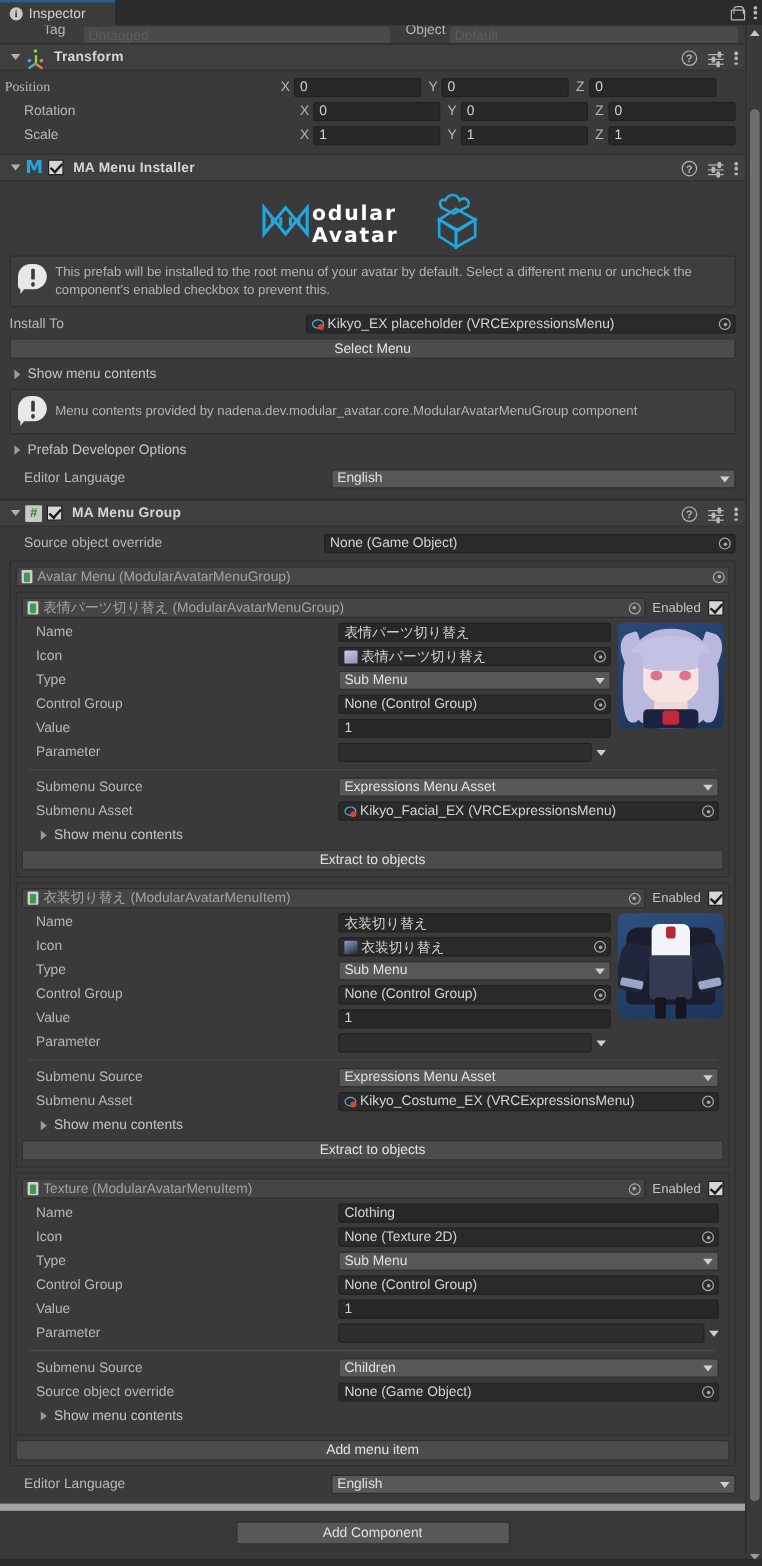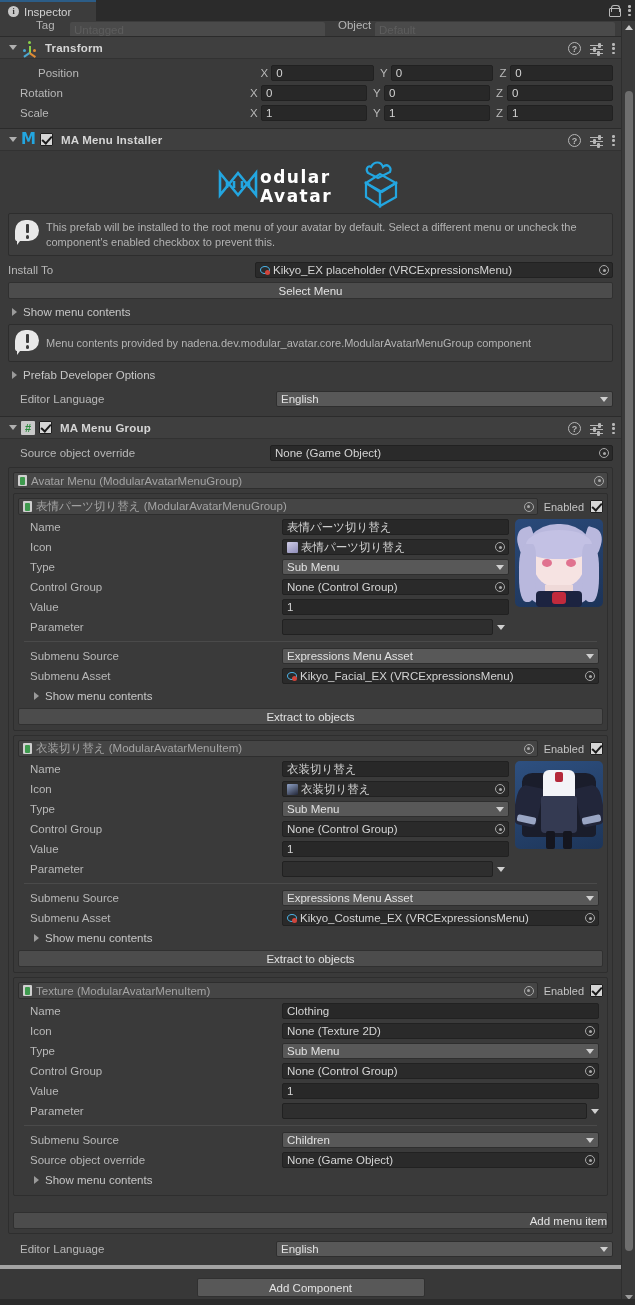--- a/index.html
+++ b/index.html
@@ -231,21 +231,21 @@
           <span class="kebab">
               <i></i>
               <i></i>
               <i></i>
             </span>
         </span>
       </div>
 
       <div class="sect" style="padding:4px 8px 5px 0;">
         <div class="row">
-          <span class="lbl" style="margin-left:38px;width:230px;">Position</span>
+          <span class="lbl" style="margin-left:4px;width:230px;font-family:Liberation Serif, serif;">Position</span>
           <span class="vec-lbl">X</span>
           <div class="fld" style="width:106px;">
               <span>0</span>
             </div>
           <span class="vec-lbl" style="margin-left:6px;">Y</span>
           <div class="fld" style="width:106px;">
               <span>0</span>
             </div>
           <span class="vec-lbl" style="margin-left:6px;">Z</span>
           <div class="fld" style="width:106px;">
@@ -704,35 +704,35 @@
               </div>
             </div>
             <div class="row">
               <span class="foldout collapsed" style="margin-left:12px;">
                   <span class="arr"></span>
                 </span>
               <span class="lbl" style="margin-left:2px;color:#c6c6c6;">Show menu contents</span>
             </div>
           </div>
 
-          <div class="btn dark" style="margin-top:16px;justify-content:flex-end;">
+          <div class="btn dark" style="margin-top:4px;">
             <span>Add menu item</span>
           </div>
         </div>
 
         <div class="row" style="margin-top:5px;">
           <span class="lbl" style="width:256px;margin-left:12px;">Editor Language</span>
           <div class="pop" style="flex:1;">
             <span>English</span>
             <span class="dn"></span>
           </div>
         </div>
       </div>
 
-      <div style="border-top:4px solid #a3a3a3;padding:9px 0 10px 0;display:flex;justify-content:center;">
+      <div style="border-top:6px solid #a3a3a3;padding:9px 0 10px 0;display:flex;justify-content:center;">
         <div class="btn" style="width:228px;height:19px;">
           <span>Add Component</span>
         </div>
       </div>
 
     </div>
   </div>
 
   <div class="vbar">
     <span class="up"></span>

